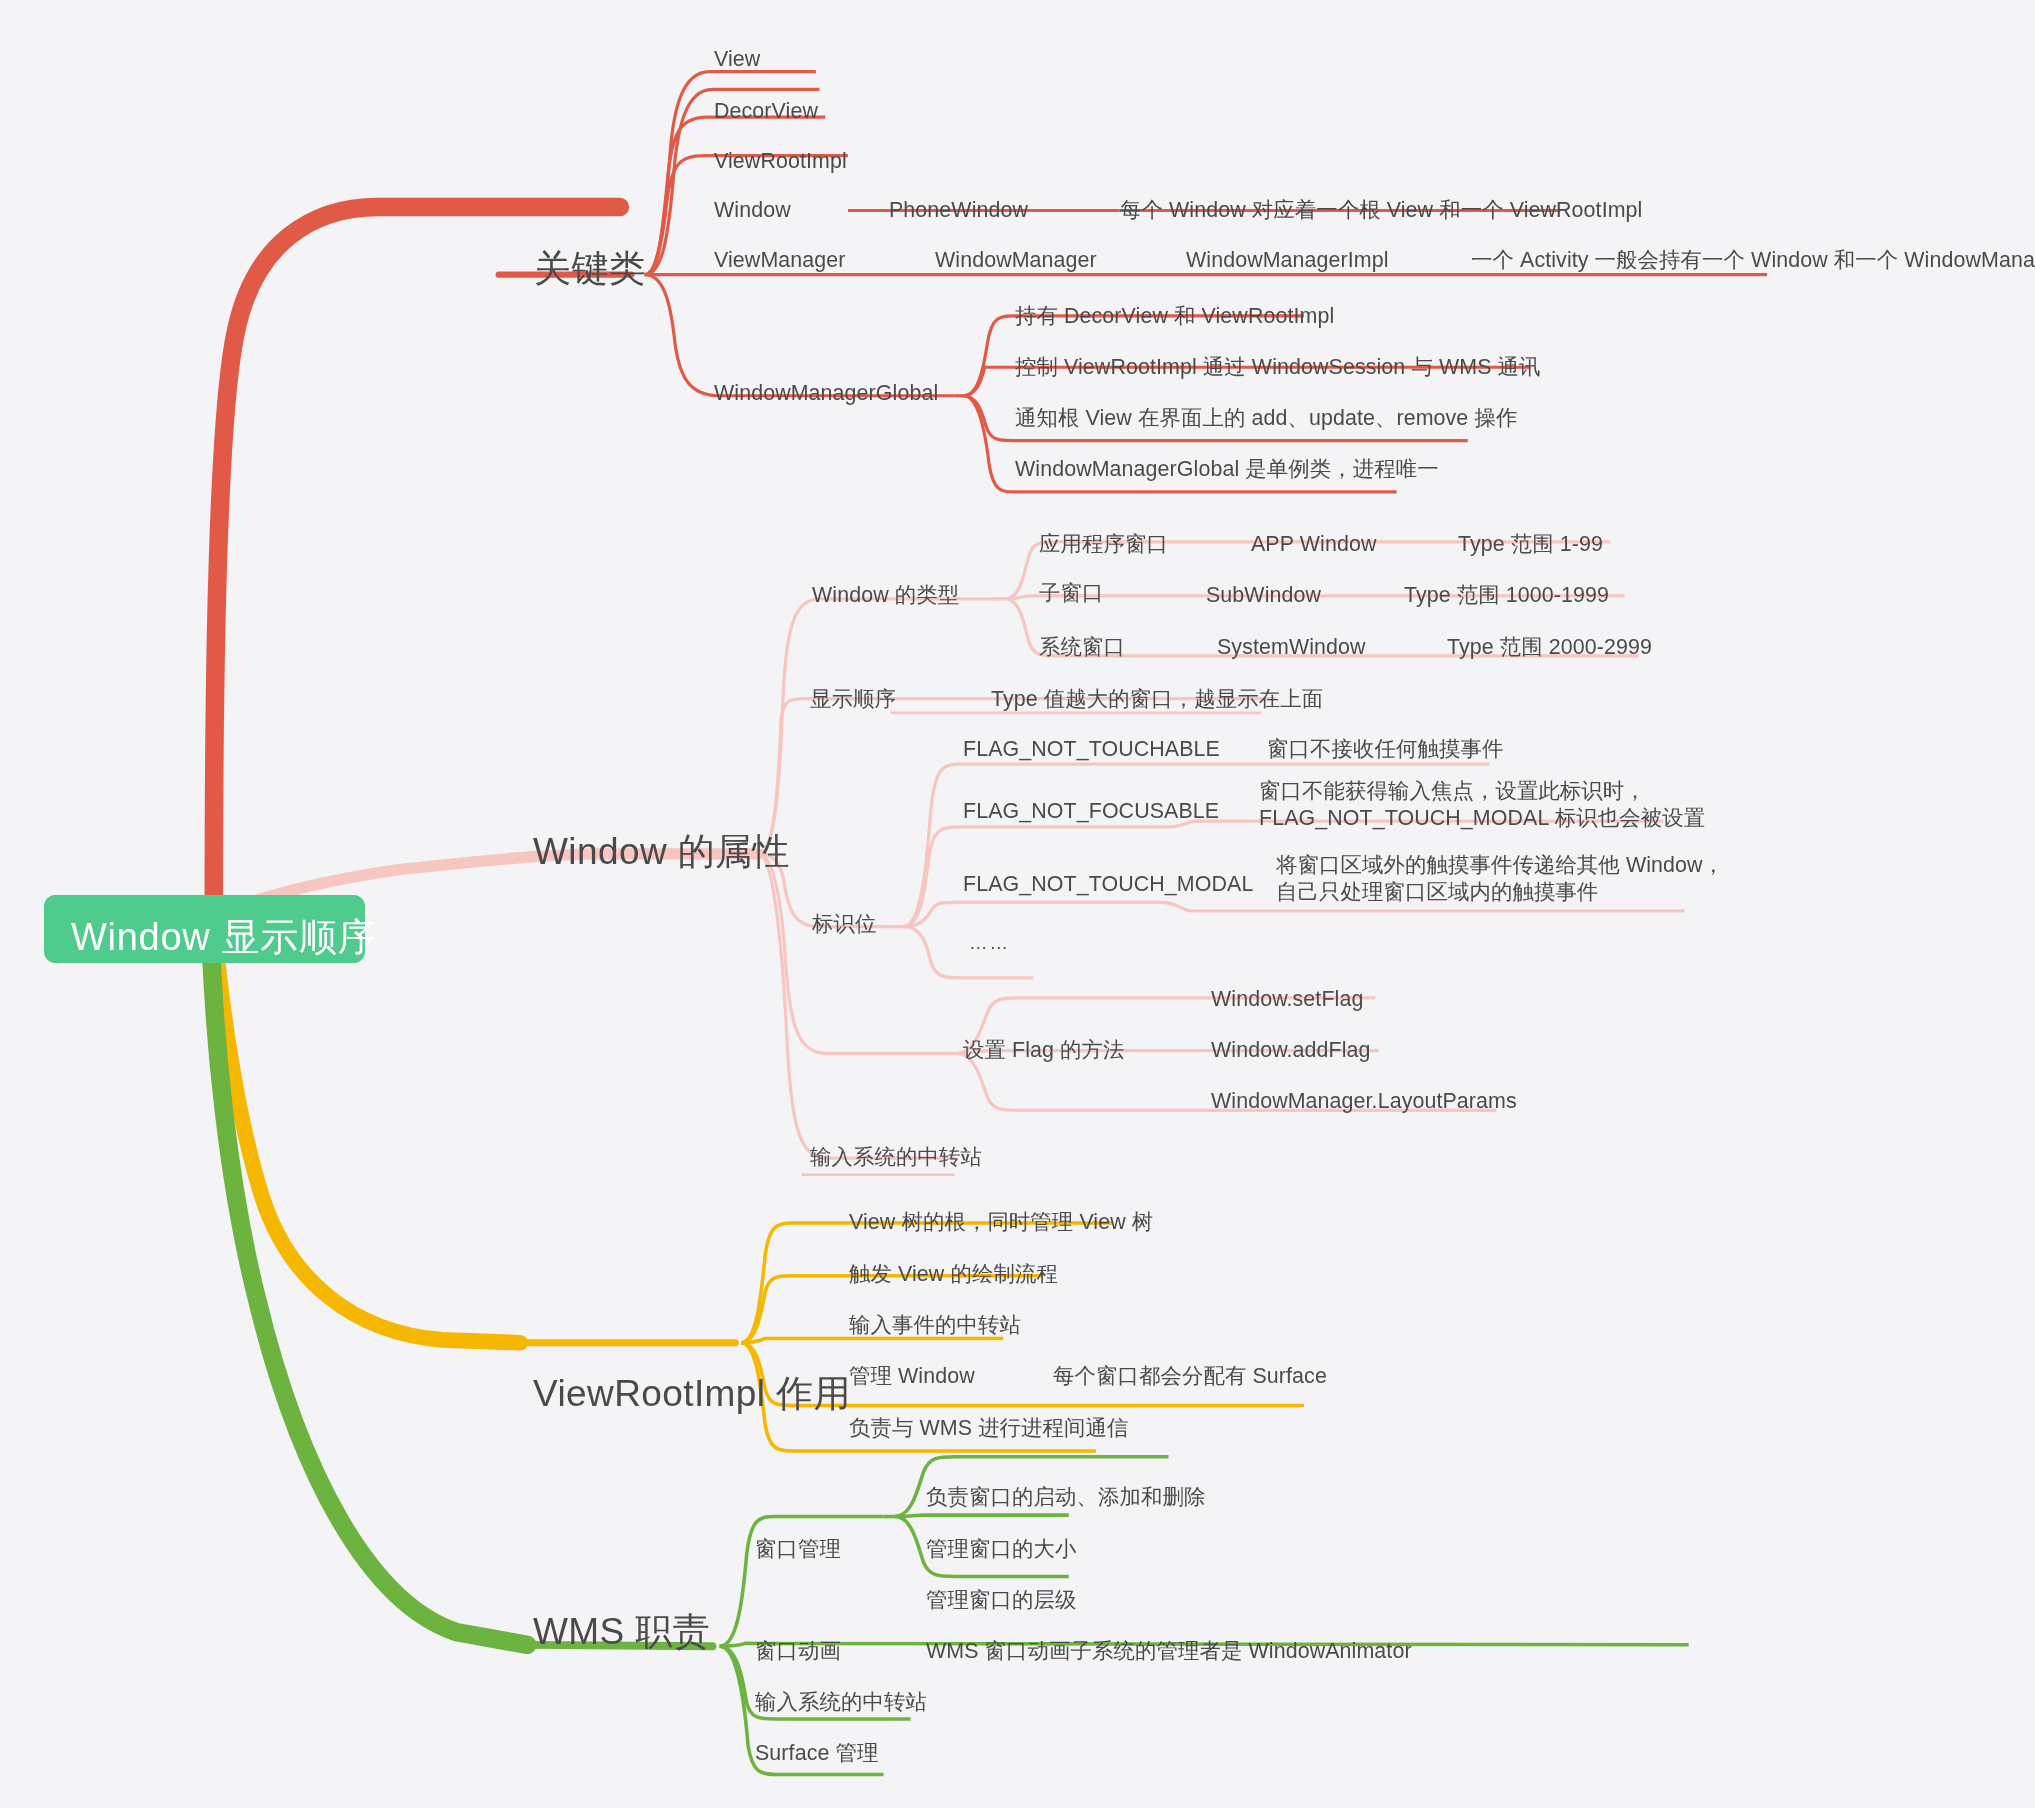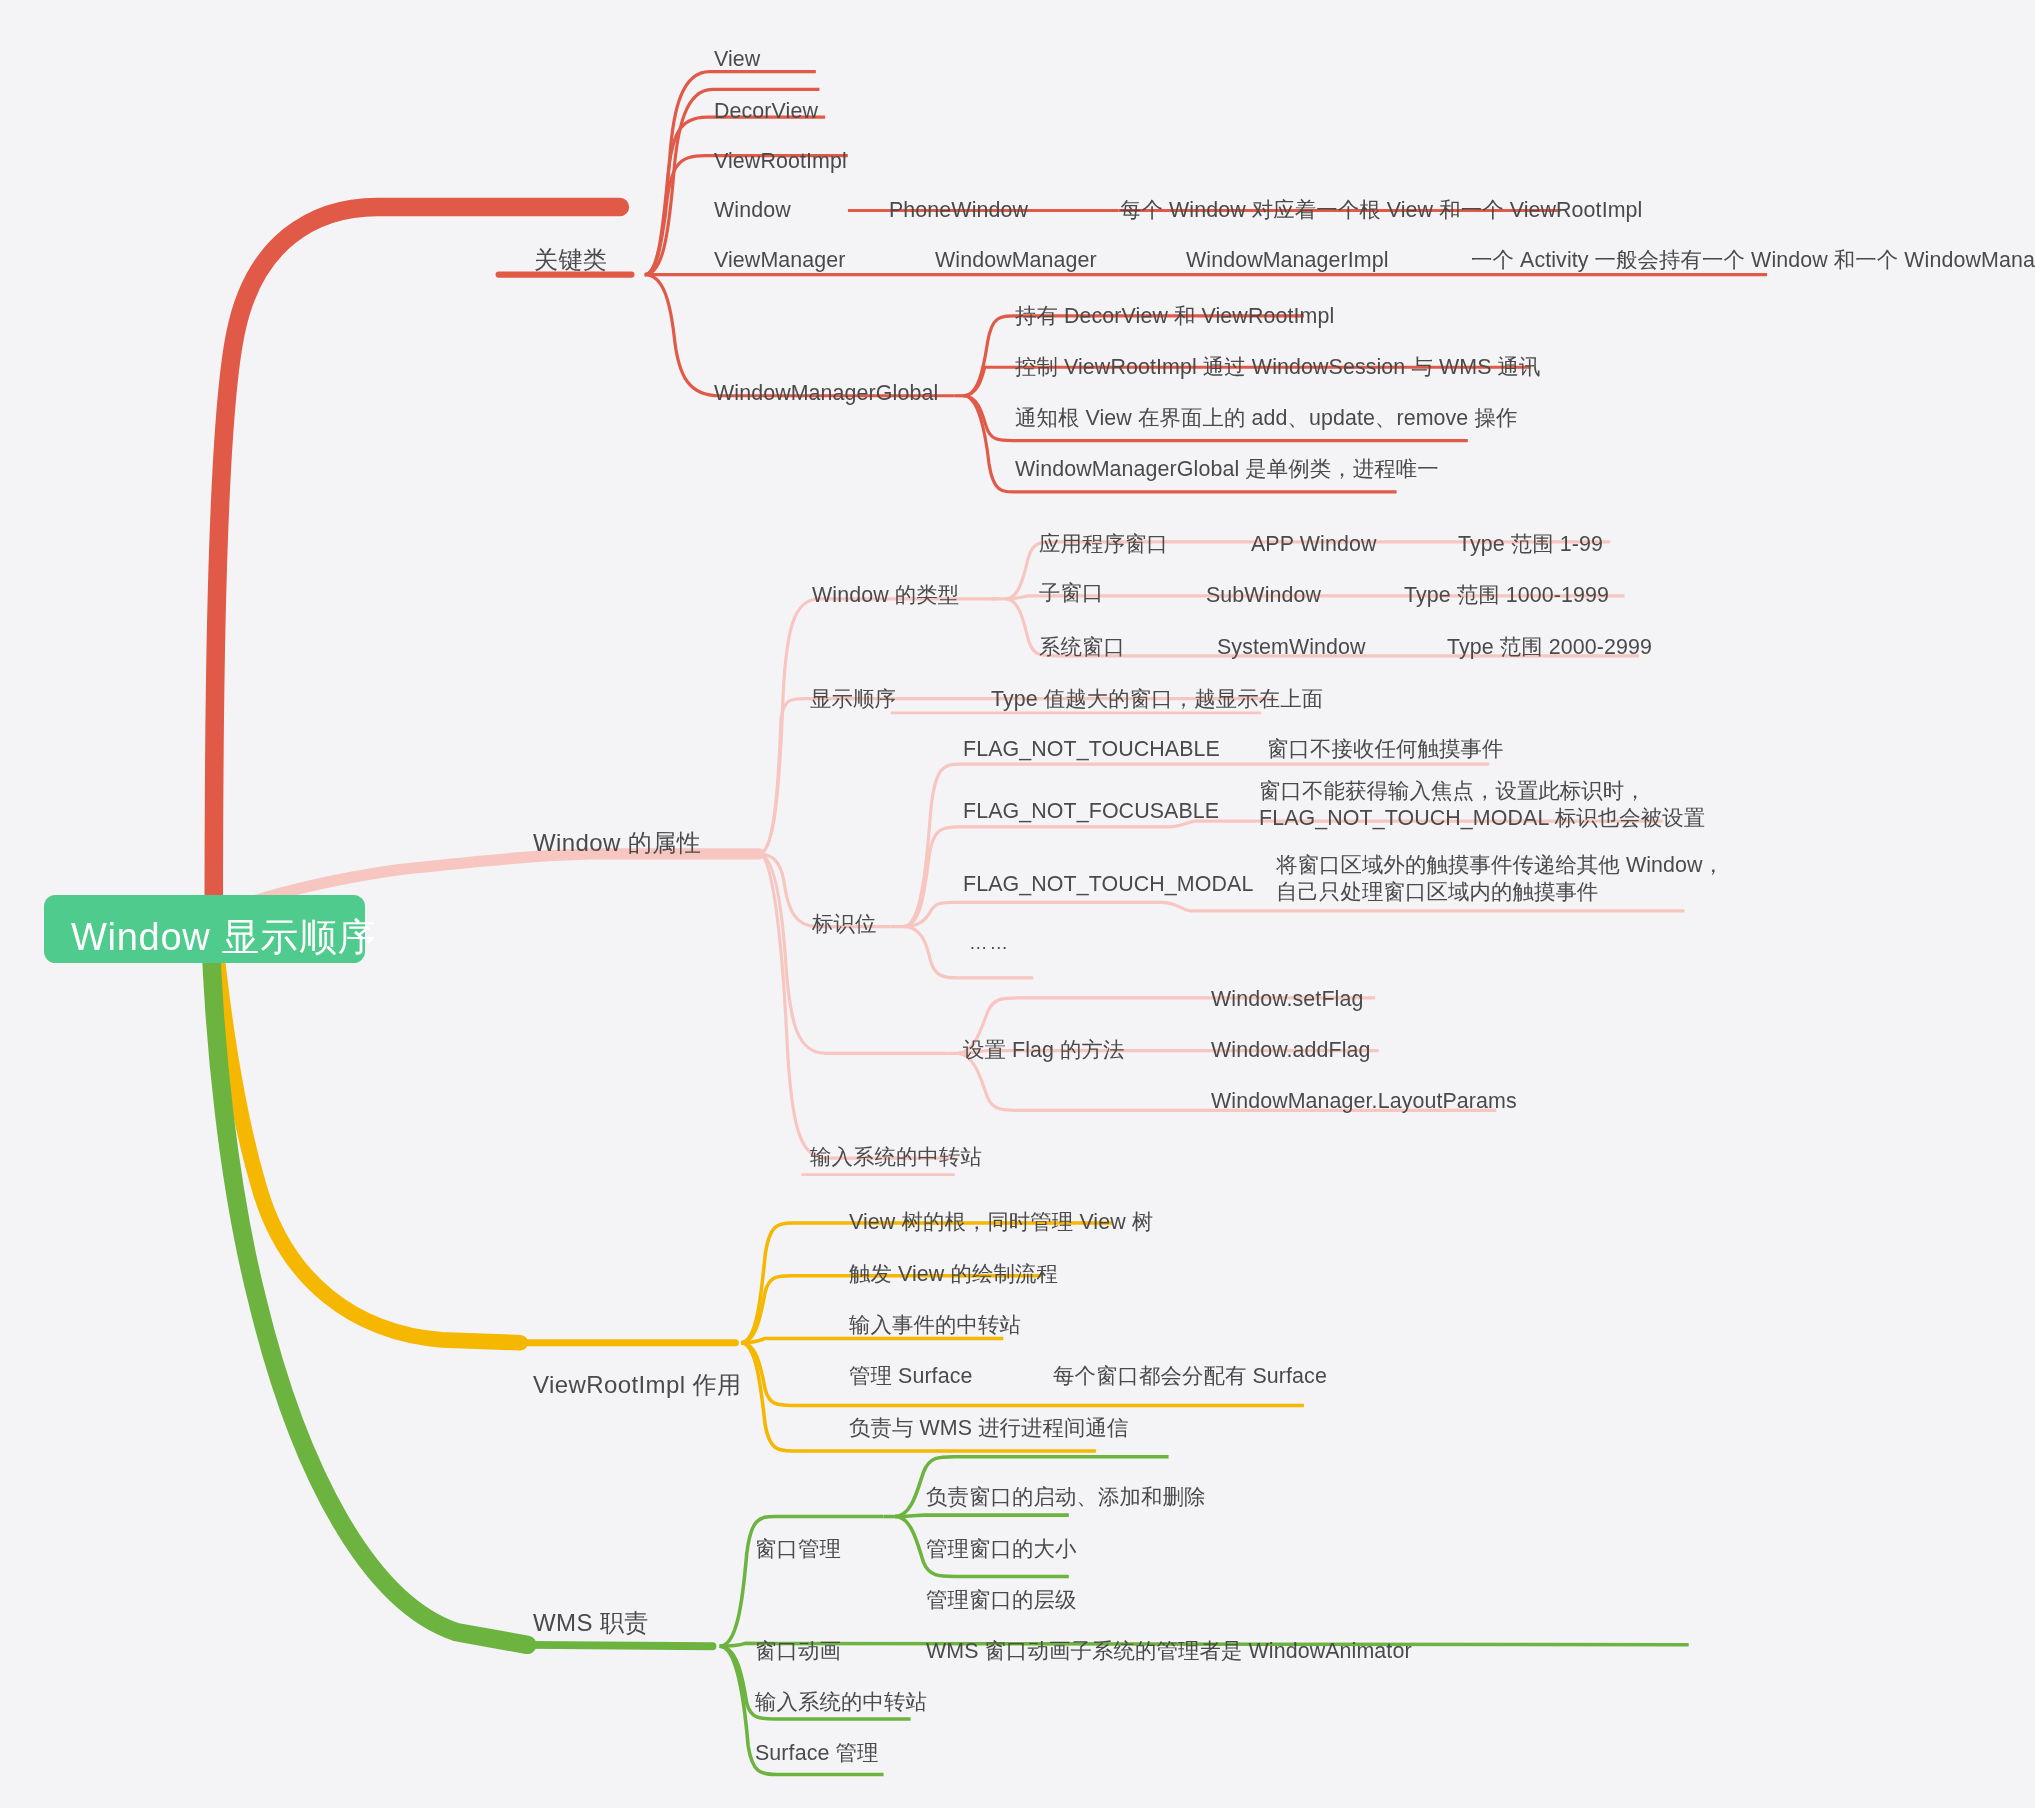--- a/index.html
+++ b/index.html
@@ -38,21 +38,21 @@
     border-radius: 11.4px;
     font-size: 38px;
     padding: 17px 27px 20px 27px;
     letter-spacing: 0.7px;
     box-sizing: border-box;
     white-space: pre;
   }
   .branch-title {
     position: absolute;
     color: #4a4a4a;
-    font-size: 24px;
+    font-size: 37px;
     white-space: pre;
     letter-spacing: 0.4px;
   }
   .dots {
     position: absolute;
     color: #4a4a4a;
     font-size: 18.5px;
     letter-spacing: 2.1px;
     white-space: pre;
   }
@@ -194,21 +194,21 @@
   <div class="node" style="left:963px; top:1037px;">设置 Flag 的方法</div>
   <div class="node" style="left:1211px; top:986px;">Window.setFlag</div>
   <div class="node" style="left:1211px; top:1037px;">Window.addFlag</div>
   <div class="node" style="left:1211px; top:1088px;">WindowManager.LayoutParams</div>
 
   <div class="node" style="left:810px; top:1144px;">输入系统的中转站</div>
 
   <div class="node" style="left:849px; top:1209px;">View 树的根，同时管理 View 树</div>
   <div class="node" style="left:849px; top:1261px;">触发 View 的绘制流程</div>
   <div class="node" style="left:849px; top:1312px;">输入事件的中转站</div>
-  <div class="node" style="left:849px; top:1363px;">管理 Surface</div>
+  <div class="node" style="left:849px; top:1363px;">管理 Window</div>
   <div class="node" style="left:1053px; top:1363px;">每个窗口都会分配有 Surface</div>
   <div class="node" style="left:849px; top:1415px;">负责与 WMS 进行进程间通信</div>
 
   <div class="node" style="left:755px; top:1536px;">窗口管理</div>
   <div class="node" style="left:926px; top:1484px;">负责窗口的启动、添加和删除</div>
   <div class="node" style="left:926px; top:1536px;">管理窗口的大小</div>
   <div class="node" style="left:926px; top:1587px;">管理窗口的层级</div>
 
   <div class="node" style="left:755px; top:1638px;">窗口动画</div>
   <div class="node" style="left:926px; top:1638px;">WMS 窗口动画子系统的管理者是 WindowAnimator</div>

